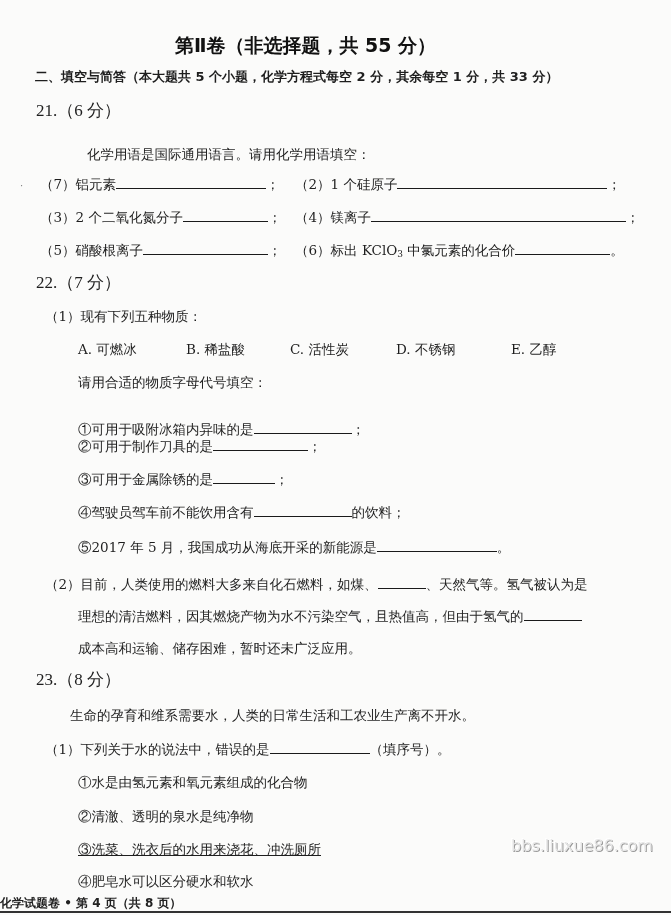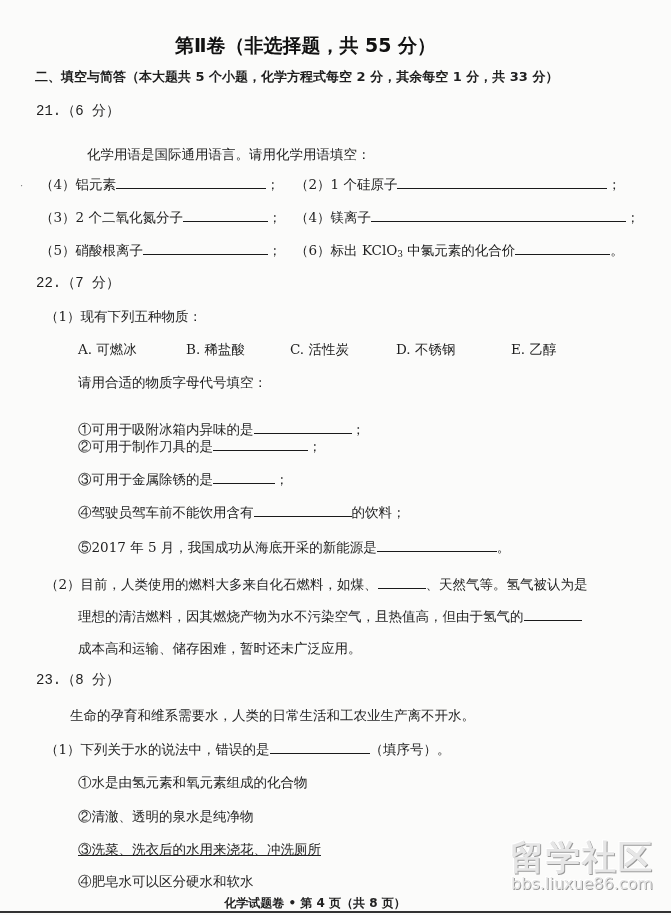--- a/index.html
+++ b/index.html
@@ -6,46 +6,46 @@
   body {
     width:671px; height:915px; position:relative; overflow:hidden;
     background:#fbfbfa;
     font-family:"DejaVu Serif", "Liberation Serif", serif;
     color:#1e1e1e;
   }
   .line { position:absolute; white-space:nowrap; font-size:13.5px; line-height:18px; }
   .title { position:absolute; top:33px; left:0; width:611px; text-align:center;
            font-family:"DejaVu Sans", "Liberation Sans", sans-serif; font-weight:bold; font-size:19px; color:#111; }
   .section { font-family:"DejaVu Sans", "Liberation Sans", sans-serif; font-weight:bold; font-size:13px; }
-  .qnum { font-family:Liberation Mono, monospace; font-size:14px; }
+  .qnum { font-family:Liberation Serif, serif; font-size:17px; }
   .blank { display:inline-block; border-bottom:1.5px solid #1a1a1a; height:14px; vertical-align:baseline; }
   .opt { display:inline-block; }
   .sub { font-size:9px; vertical-align:-2px; }
-  .footer { position:absolute; top:895px; left:0; width:630px; text-align:center;
+  .footer { position:absolute; top:895px; left:0; width:630px; text-align:left;
             font-family:"DejaVu Sans", "Liberation Sans", sans-serif; font-weight:bold; font-size:12px; color:#222; }
   .bottom-rule { position:absolute; top:911px; left:0; width:671px; height:2px; background:#333; }
   .watermark { position:absolute; left:502px; top:838px; width:160px; text-align:center; color:#e6e6e6;
                text-shadow:1px 1px 0 #9a9a9a, -1px -1px 0 #fff; font-family:"DejaVu Sans", "Liberation Sans", sans-serif; }
   .wm-main { font-size:34px; font-weight:bold; letter-spacing:2px; line-height:38px; }
   .wm-url { font-size:16px; line-height:16px; }
   .dot { position:absolute; left:20px; top:180px; font-size:10px; color:#777; }
 </style>
 </head>
 <body>
 
 <div class="title">第Ⅱ卷（非选择题，共 55 分）</div>
 
 <div class="line section" style="top:68px; left:35px;">二、填空与简答（本大题共 5 个小题，化学方程式每空 2 分，其余每空 1 分，共 33 分）</div>
 
 <div class="line qnum" style="top:102px; left:36px;">21.（6 分）</div>
 <div class="line" style="top:145px; left:70px;margin-left:17px;">化学用语是国际通用语言。请用化学用语填空：</div>
 <span class="dot">·</span>
 
 <div class="line" style="top:174px; left:40px;">
-  <span>（4）铝元素</span><span class="blank" style="width:150px;"></span><span>；</span>
+  <span>（7）铝元素</span><span class="blank" style="width:150px;"></span><span>；</span>
 </div>
 <div class="line" style="top:174px; left:295px;">
   <span>（2）1 个硅原子</span><span class="blank" style="width:210px;"></span><span>；</span>
 </div>
 
 <div class="line" style="top:207px; left:40px;">
   <span>（3）2 个二氧化氮分子</span><span class="blank" style="width:85px;"></span><span>；</span>
 </div>
 <div class="line" style="top:207px; left:295px;">
   <span>（4）镁离子</span><span class="blank" style="width:255px;"></span><span>；</span>
@@ -94,18 +94,17 @@
 <div class="line" style="top:706px; left:70px;">生命的孕育和维系需要水，人类的日常生活和工农业生产离不开水。</div>
 <div class="line" style="top:739px; left:45px;">
   <span>（1）下列关于水的说法中，错误的是</span><span class="blank" style="width:100px;"></span><span>（填序号）。</span>
 </div>
 <div class="line" style="top:773px; left:78px;">①水是由氢元素和氧元素组成的化合物</div>
 <div class="line" style="top:807px; left:78px;">②清澈、透明的泉水是纯净物</div>
 <div class="line" style="top:840px; left:78px;text-decoration:underline;">③洗菜、洗衣后的水用来浇花、冲洗厕所</div>
 <div class="line" style="top:872px; left:78px;">④肥皂水可以区分硬水和软水</div>
 
 <div class="watermark">
-  <div class="wm-main">留学社区</div>
   <div class="wm-url">bbs.liuxue86.com</div>
 </div>
 
 <div class="footer">化学试题卷 • 第 4 页（共 8 页）</div>
 <div class="bottom-rule"></div>
 
 </body></html>

